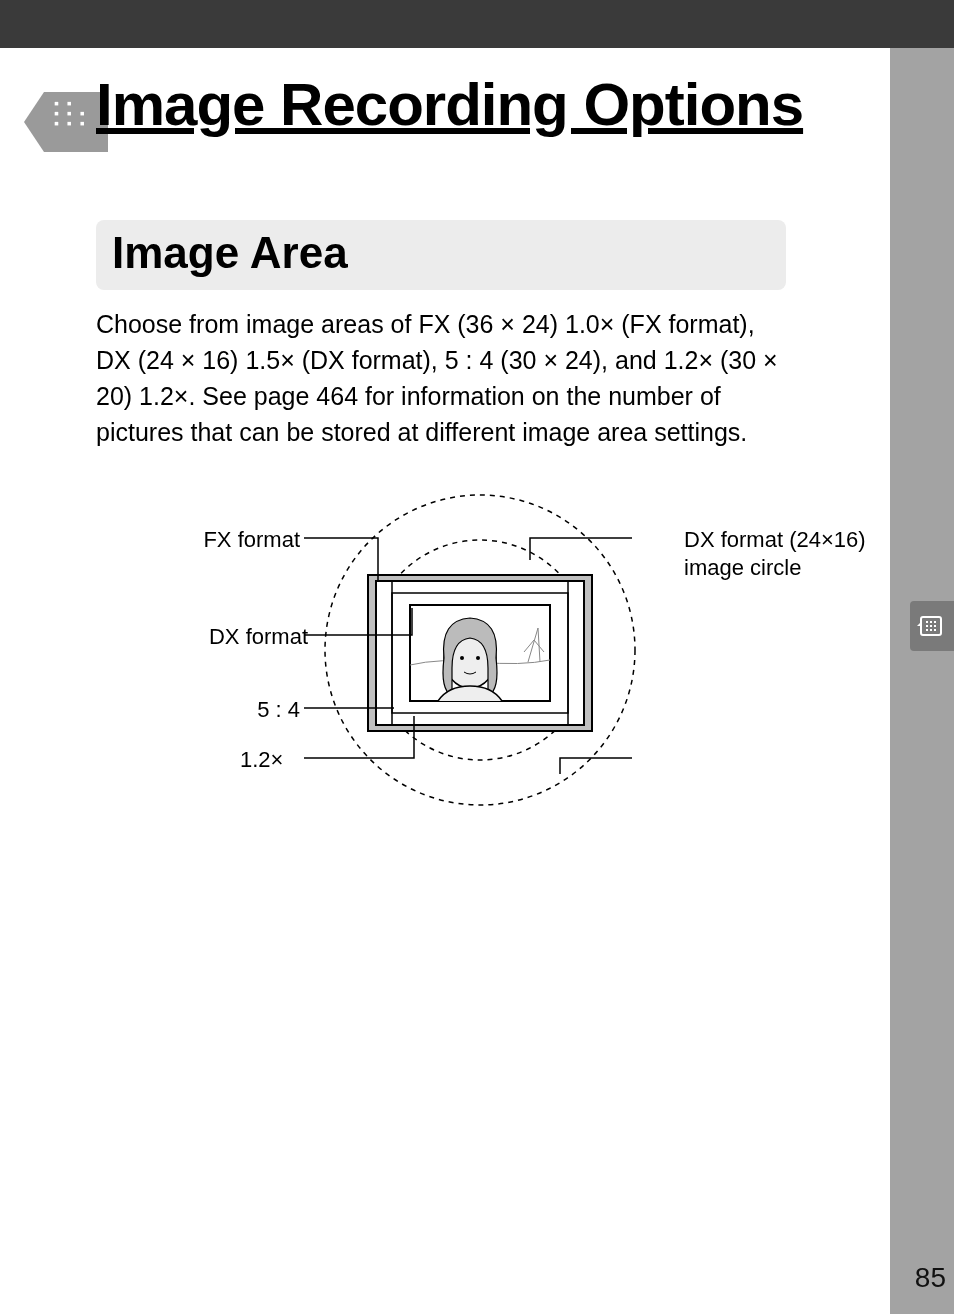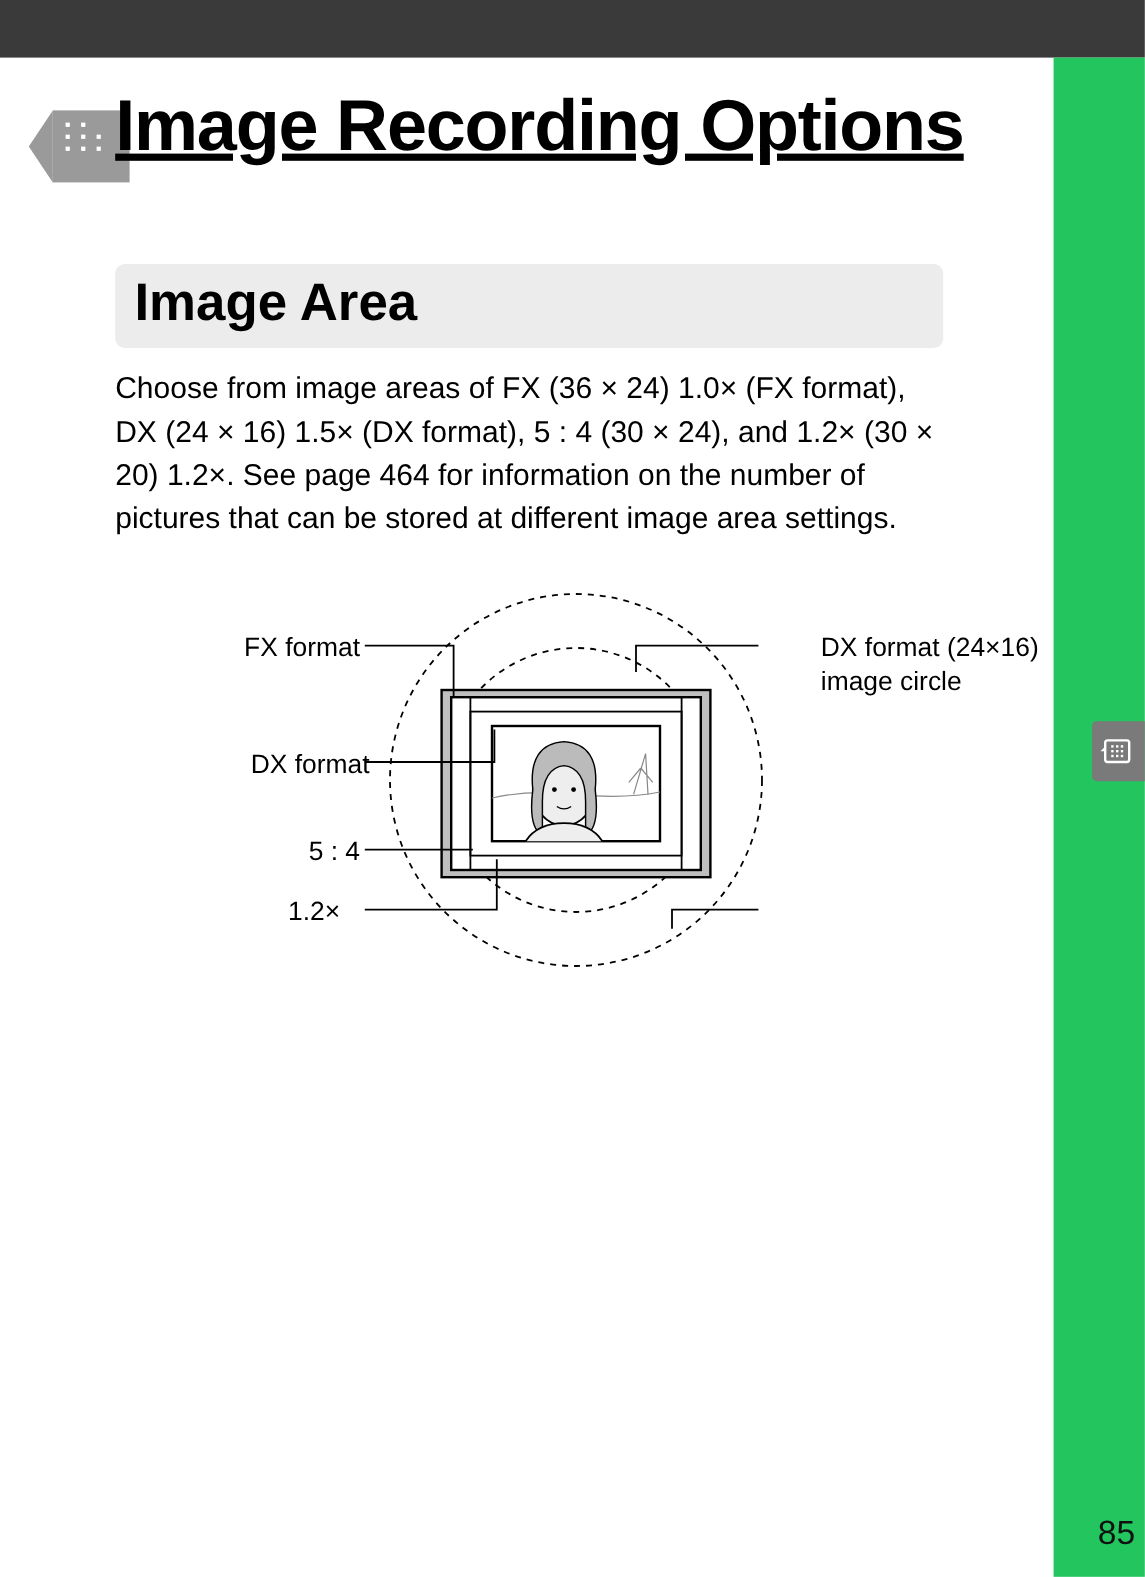--- a/index.html
+++ b/index.html
@@ -15,23 +15,23 @@
     position: absolute;
     top: 0; left: 0;
     width: 954px;
     height: 48px;
     background: #3a3a3a;
   }
   .right-col {
     position: absolute;
     top: 48px;
     right: 0;
-    width: 76px;
+    width: 64px;
     height: 1266px;
-    background: #22c55e;
+    background: #a3a3a3;
   }
   .tab {
     position: absolute;
     right: 0;
     top: 553px;
     width: 44px;
     height: 50px;
     background: #7a7a7a;
     border-top-left-radius: 4px;
     border-bottom-left-radius: 4px;

